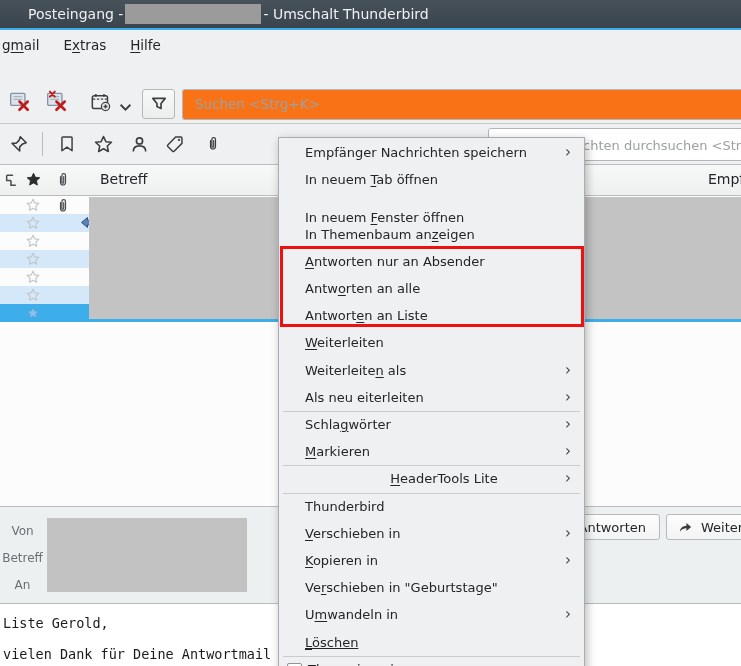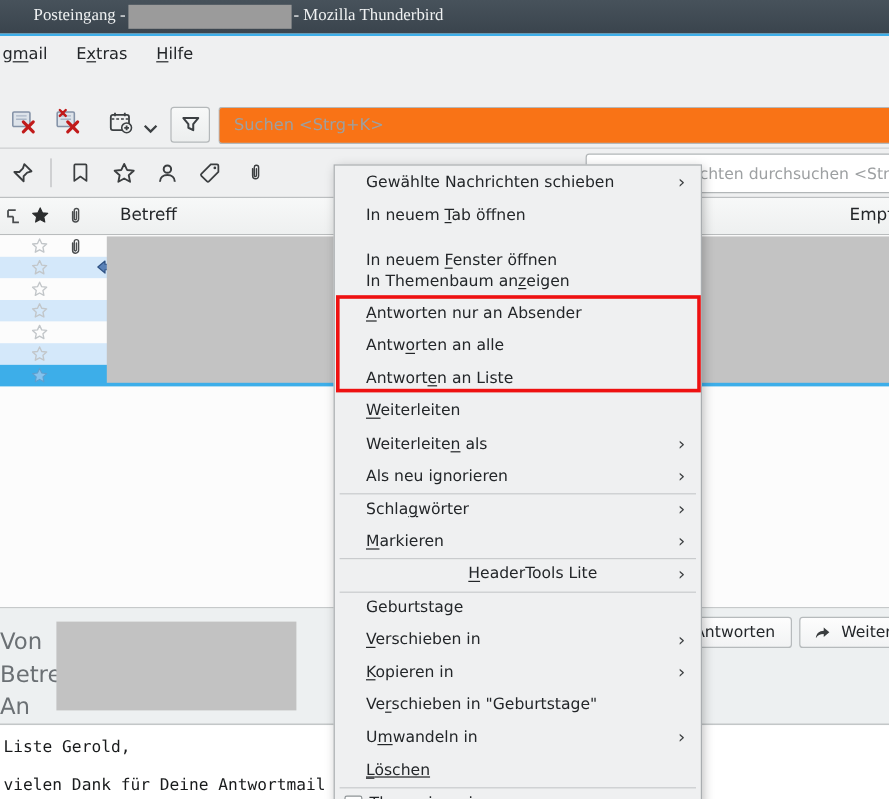--- a/index.html
+++ b/index.html
@@ -9,21 +9,21 @@
     font-family:"DejaVu Sans","Liberation Sans",sans-serif;
     color:#232629;
   }
   .abs{position:absolute;}
   u{text-decoration:underline;text-underline-offset:2px;}
 
   
   .titlebar{left:0;top:0;width:741px;height:28px;
     background:linear-gradient(#47525b,#3a444d);
     display:flex;align-items:center;padding-left:28px;box-sizing:border-box;
-    color:#eff1f2;font-size:14px;gap:2px;font-family:Liberation Serif, serif;}
+    color:#eff1f2;font-size:14px;gap:2px;}
   .title-redaction{width:136px;height:20px;background:#9b9b9b;}
   .accent-line{left:0;top:28px;width:741px;height:2px;background:#3daee9;}
 
   
   .menubar{left:0;top:30px;width:741px;height:30px;background:#eff0f1;
     display:flex;align-items:center;font-size:13.5px;}
   .menubar-item{padding:4px 12px;cursor:default;}
   .menubar-item:first-child{padding-left:2px;}
 
   
@@ -69,21 +69,21 @@
   .mail-row{left:0;width:741px;height:18px;background:#fcfcfc;}
   .mail-row.alt{background:#d4e8fa;}
   .mail-row.selected{background:#3daee9;}
   .row-icon{position:absolute;}
   .list-redaction{left:89px;top:197px;width:652px;height:122px;background:#c3c3c3;z-index:3;}
 
   
   .pane-border{left:0;top:506px;width:741px;height:1px;background:#b9bcbd;}
   .msg-header{left:0;top:507px;width:741px;height:97px;background:#edf0f1;
     border-bottom:1px solid #b9bcbd;box-sizing:border-box;}
-  .hdr-label{position:absolute;width:45px;text-align:left;font-size:19px;color:#6b7074;}
+  .hdr-label{position:absolute;width:45px;text-align:center;font-size:12px;color:#6b7074;}
   .hdr-redaction{position:absolute;left:47px;top:11px;width:200px;height:74px;background:#c2c2c2;}
   .hdr-btn{position:absolute;top:7px;height:26px;border:1px solid #b6babc;border-radius:3px;
     background:linear-gradient(#fdfdfd,#f2f3f4);font-size:13px;color:#232629;
     display:flex;align-items:center;box-sizing:border-box;white-space:nowrap;}
   .btn-antworten{left:552px;width:108px;justify-content:flex-end;padding-right:13px;}
   .btn-weiterleiten{left:666px;width:130px;padding-left:11px;gap:8px;overflow:hidden;}
   .msg-body{left:0;top:605px;width:741px;height:61px;background:#ffffff;
     font-family:"DejaVu Sans Mono","Liberation Mono",monospace;font-size:13.5px;color:#191b1c;}
   .body-line{position:absolute;left:3px;white-space:nowrap;}
 
@@ -99,21 +99,21 @@
     border:1px solid #8e9496;border-radius:2px;}
   .red-box{left:280px;top:246px;width:304px;height:81px;border:3px solid #ee1111;
     box-sizing:border-box;z-index:11;pointer-events:none;}
 </style>
 </head>
 <body>
 
 <div class="abs titlebar">
   <span>Posteingang -</span>
   <span class="title-redaction"></span>
-  <span>- Mozilla Thunderbird</span>
+  <span>- Umschalt Thunderbird</span>
 </div>
 <div class="abs accent-line"></div>
 
 <div class="abs menubar">
     <div class="menubar-item">g<u>m</u>ail</div>
     <div class="menubar-item">E<u>x</u>tras</div>
     <div class="menubar-item"><u>H</u>ilfe</div>
   </div>
 
 <div class="abs toolbar-bg"></div>
@@ -295,37 +295,37 @@
       </span>
     <span>Weiterleiten</span>
   </span>
 </div>
 <div class="abs msg-body">
   <span class="body-line" style="top:10px;">Liste Gerold,</span>
   <span class="body-line" style="top:41px;">vielen Dank für Deine Antwortmail auf me</span>
 </div>
 
 <div class="abs context-menu">
-    <div class="menu-item" style="top: 1px;"><span>Gewählte Nachrichten schieben</span><span class="submenu-arrow">›</span></div>
+    <div class="menu-item" style="top: 1px;"><span>Empfänger Nachrichten speichern</span><span class="submenu-arrow">›</span></div>
     <div class="menu-item" style="top: 28.2px;"><span>In neuem <u>T</u>ab öffnen</span></div>
     <div class="menu-item" style="top: 66px;"><span>In neuem <u>F</u>enster öffnen</span></div>
     <div class="menu-item" style="top: 82.6px;"><span>In Themenbaum an<u>z</u>eigen</span></div>
     <div class="menu-item" style="top: 109.8px;"><span><u>A</u>ntworten nur an Absender</span></div>
     <div class="menu-item" style="top: 137px;"><span>Antw<u>o</u>rten an alle</span></div>
     <div class="menu-item" style="top: 164.2px;"><span>Antwort<u>e</u>n an Liste</span></div>
     <div class="menu-item" style="top: 191.4px;"><span><u>W</u>eiterleiten</span></div>
     <div class="menu-item" style="top: 218.6px;"><span>Weiterleite<u>n</u> als</span><span class="submenu-arrow">›</span></div>
-    <div class="menu-item" style="top: 245.8px;"><span>Als neu ignorieren</span><span class="submenu-arrow">›</span></div>
+    <div class="menu-item" style="top: 245.8px;"><span>Als neu eiterleiten</span><span class="submenu-arrow">›</span></div>
     <div class="menu-sep" style="top: 273px;"></div>
     <div class="menu-item" style="top: 273px;"><span>Schla<u>g</u>wörter</span><span class="submenu-arrow">›</span></div>
     <div class="menu-item" style="top: 300.2px;"><span><u>M</u>arkieren</span><span class="submenu-arrow">›</span></div>
     <div class="menu-sep" style="top: 327.4px;"></div>
     <div class="menu-item" style="top: 327.4px; text-align: center;"><span><u>H</u>eaderTools Lite</span><span class="submenu-arrow">›</span></div>
     <div class="menu-sep" style="top: 354.6px;"></div>
-    <div class="menu-item" style="top: 354.6px;"><span>Geburtstage</span></div>
+    <div class="menu-item" style="top: 354.6px;"><span>Thunderbird</span></div>
     <div class="menu-item" style="top: 381.8px;"><span><u>V</u>erschieben in</span><span class="submenu-arrow">›</span></div>
     <div class="menu-item" style="top: 409px;"><span><u>K</u>opieren in</span><span class="submenu-arrow">›</span></div>
     <div class="menu-item" style="top: 436.2px;"><span>Ve<u>r</u>schieben in "Geburtstage"</span></div>
     <div class="menu-item" style="top: 463.4px;"><span>U<u>m</u>wandeln in</span><span class="submenu-arrow">›</span></div>
     <div class="menu-item" style="top: 490.6px; text-decoration: underline;"><span><u>L</u>öschen</span></div>
     <div class="menu-sep" style="top: 517.8px;"></div>
     <div class="menu-item" style="top: 517.8px; padding-left: 28px;"><span class="menu-checkbox"></span><span>Thema ignorieren</span></div>
   </div>
 
 <div class="abs red-box" style="border-color: rgb(238, 17, 17);"></div>

